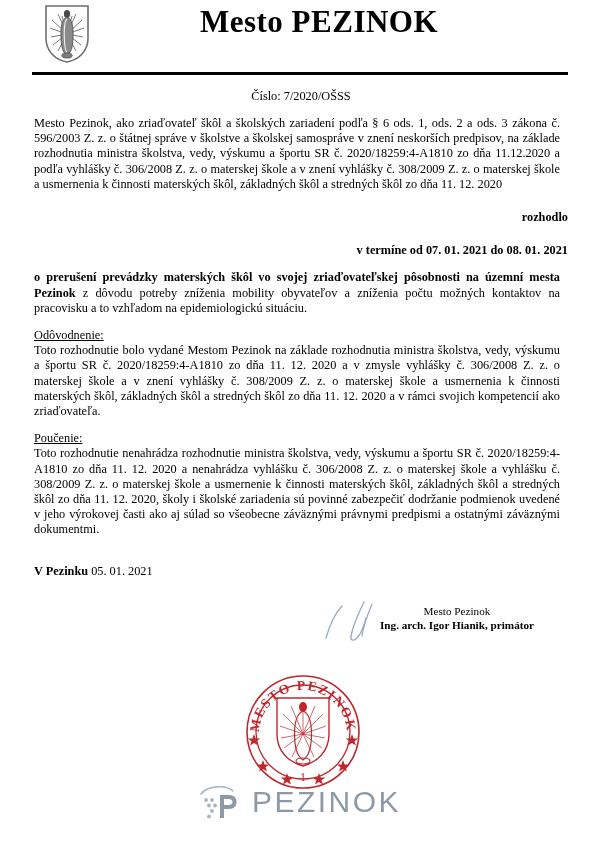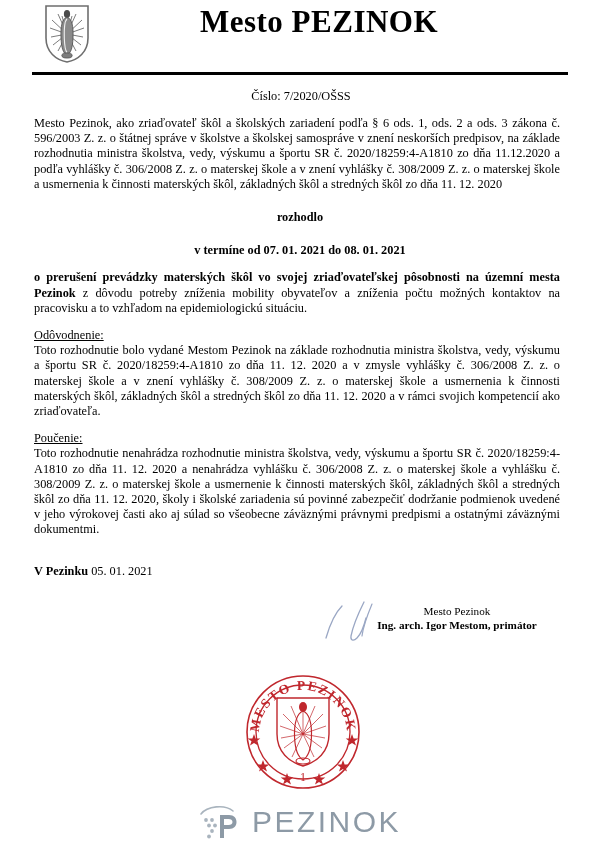--- a/index.html
+++ b/index.html
@@ -70,21 +70,21 @@
     margin: 13px 0 0 2px;
     text-align: center;
   }
   p.para {
     font-size: 12.3px;
     line-height: 15.2px;
     text-align: justify;
     margin: 12px 8px 0 2px;
   }
   .centered {
-    text-align: center;
+    text-align: right;
     font-weight: bold;
     font-size: 12.3px;
     line-height: 15.2px;
     margin: 18px 0 0 0;
   }
   .centered.tight { }
   .section-head {
     font-size: 12.3px;
     line-height: 15.2px;
     margin: 12px 0 0 2px;
@@ -130,21 +130,21 @@
     top: 672px;
     width: 120px;
     height: 120px;
   }
 
   
   .footer-logo {
     position: absolute;
     left: 0;
     right: 0;
-    top: 802px;
+    top: 782px;
     display: flex;
     align-items: center;
     justify-content: center;
     gap: 11px;
   }
   .footer-mark { width: 42px; height: 40px; flex: 0 0 auto; }
   .footer-word {
     font-family: "Liberation Sans", "DejaVu Sans", sans-serif;
     font-size: 30px;
     letter-spacing: 2.5px;
@@ -213,21 +213,21 @@
 
   <div class="signature-block">
     <div class="signature-stroke">
       <svg viewBox="0 0 120 46" width="120" height="46">
         <path d="M6 40 C10 26 16 14 22 8" fill="none" stroke="#9aa7c4" stroke-width="1.3" stroke-linecap="round"></path>
         <path d="M44 4 C38 16 33 28 31 38 C30.4 42 33 44 37 40 C41 36 44 28 46 20" fill="none" stroke="#9aa7c4" stroke-width="1.3" stroke-linecap="round"></path>
         <path d="M52 6 C47 18 43 30 42 38" fill="none" stroke="#9aa7c4" stroke-width="1.2" stroke-linecap="round"></path>
       </svg>
     </div>
     <div class="sign-line org">Mesto Pezinok</div>
-    <div class="sign-line name">Ing. arch. Igor Mestom, primátor</div>
+    <div class="sign-line name">Ing. arch. Igor Hianik, primátor</div>
   </div>
 
   <div class="seal">
     <svg viewBox="0 0 120 120" width="120" height="120">
       <defs>
         <path id="sealArc" d="M 16 62 A 44 44 0 0 1 104 62" fill="none"></path>
       </defs>
       <circle cx="60" cy="60" r="56" fill="none" stroke="#c0272d" stroke-width="1.6"></circle>
       <circle cx="60" cy="60" r="47" fill="none" stroke="#c0272d" stroke-width="1.3"></circle>
 

